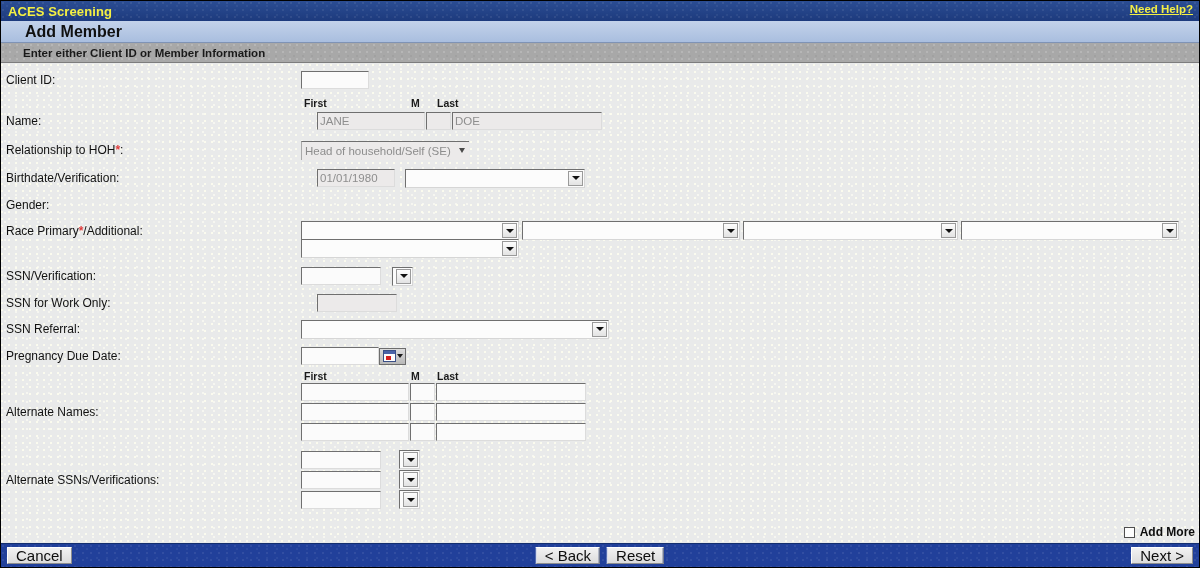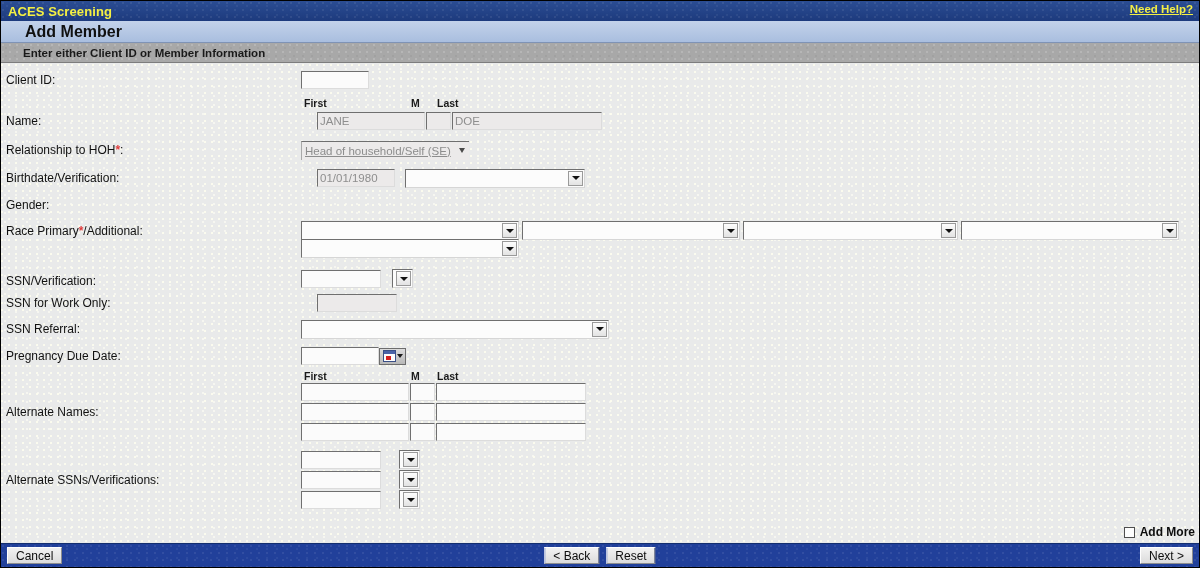--- a/index.html
+++ b/index.html
@@ -307,21 +307,21 @@
   .btn {
     box-sizing: border-box;
     height: 17px;
     min-width: 40px;
     padding: 0 8px;
     background: linear-gradient(#f2f2f2, #dcdcdc);
     border: 1px solid #8d8d8d;
     border-top-color: #ffffff;
     border-left-color: #ffffff;
     font-family: "Liberation Sans", sans-serif;
-    font-size: 12px;
+    font-size: 15px;
     color: #0d0d0d;
     display: inline-flex;
     align-items: center;
     justify-content: center;
     cursor: pointer;
     line-height: 1;
   }
   .btn-left { margin-left: 6px; }
   .btn-center-group {
     position: absolute;
@@ -376,21 +376,21 @@
       <div class="fields">
         <input class="inp dis" type="text" style="width: 108px;" disabled="" value="JANE">
         <input class="inp dis" type="text" style="width: 25px; margin-left: 1px;" disabled="" value="">
         <input class="inp dis" type="text" style="width: 150px; margin-left: 1px;" disabled="" value="DOE">
       </div>
     </div>
 
     <div class="row" style="top:75px;height:24px;">
       <div class="lbl"><span>Relationship to HOH</span><span class="req">*</span><span>:</span></div>
       <div class="fields">
-        <div class="sel flat" style="width:168px;text-decoration:underline;">
+        <div class="sel flat" style="width:168px;">
           <span class="seltext">Head of household/Self (SE)</span>
           <span class="arrowbox"></span>
         </div>
       </div>
     </div>
 
     <div class="row" style="top:103px;height:24px;">
       <div class="lbl">Birthdate/Verification:</div>
       <div class="fields">
         <input class="inp dis" type="text" style="width: 78px;" disabled="" value="01/01/1980">
@@ -430,21 +430,21 @@
     <div class="row" style="top:175px;height:21px;">
       <div class="lbl"></div>
       <div class="fields">
         <div class="sel" style="width:218px;">
           <span class="seltext"></span>
           <span class="arrowbox"></span>
         </div>
       </div>
     </div>
 
-    <div class="row" style="top:201px;height:24px;align-items:flex-end;">
+    <div class="row" style="top:201px;height:24px;">
       <div class="lbl">SSN/Verification:</div>
       <div class="fields">
         <input class="inp" type="text" style="width: 80px;" value="">
         <div class="sel" style="width:21px;margin-left:11px;">
           <span class="arrowbox"></span>
         </div>
       </div>
     </div>
 
     <div class="row" style="top:228px;height:24px;">

